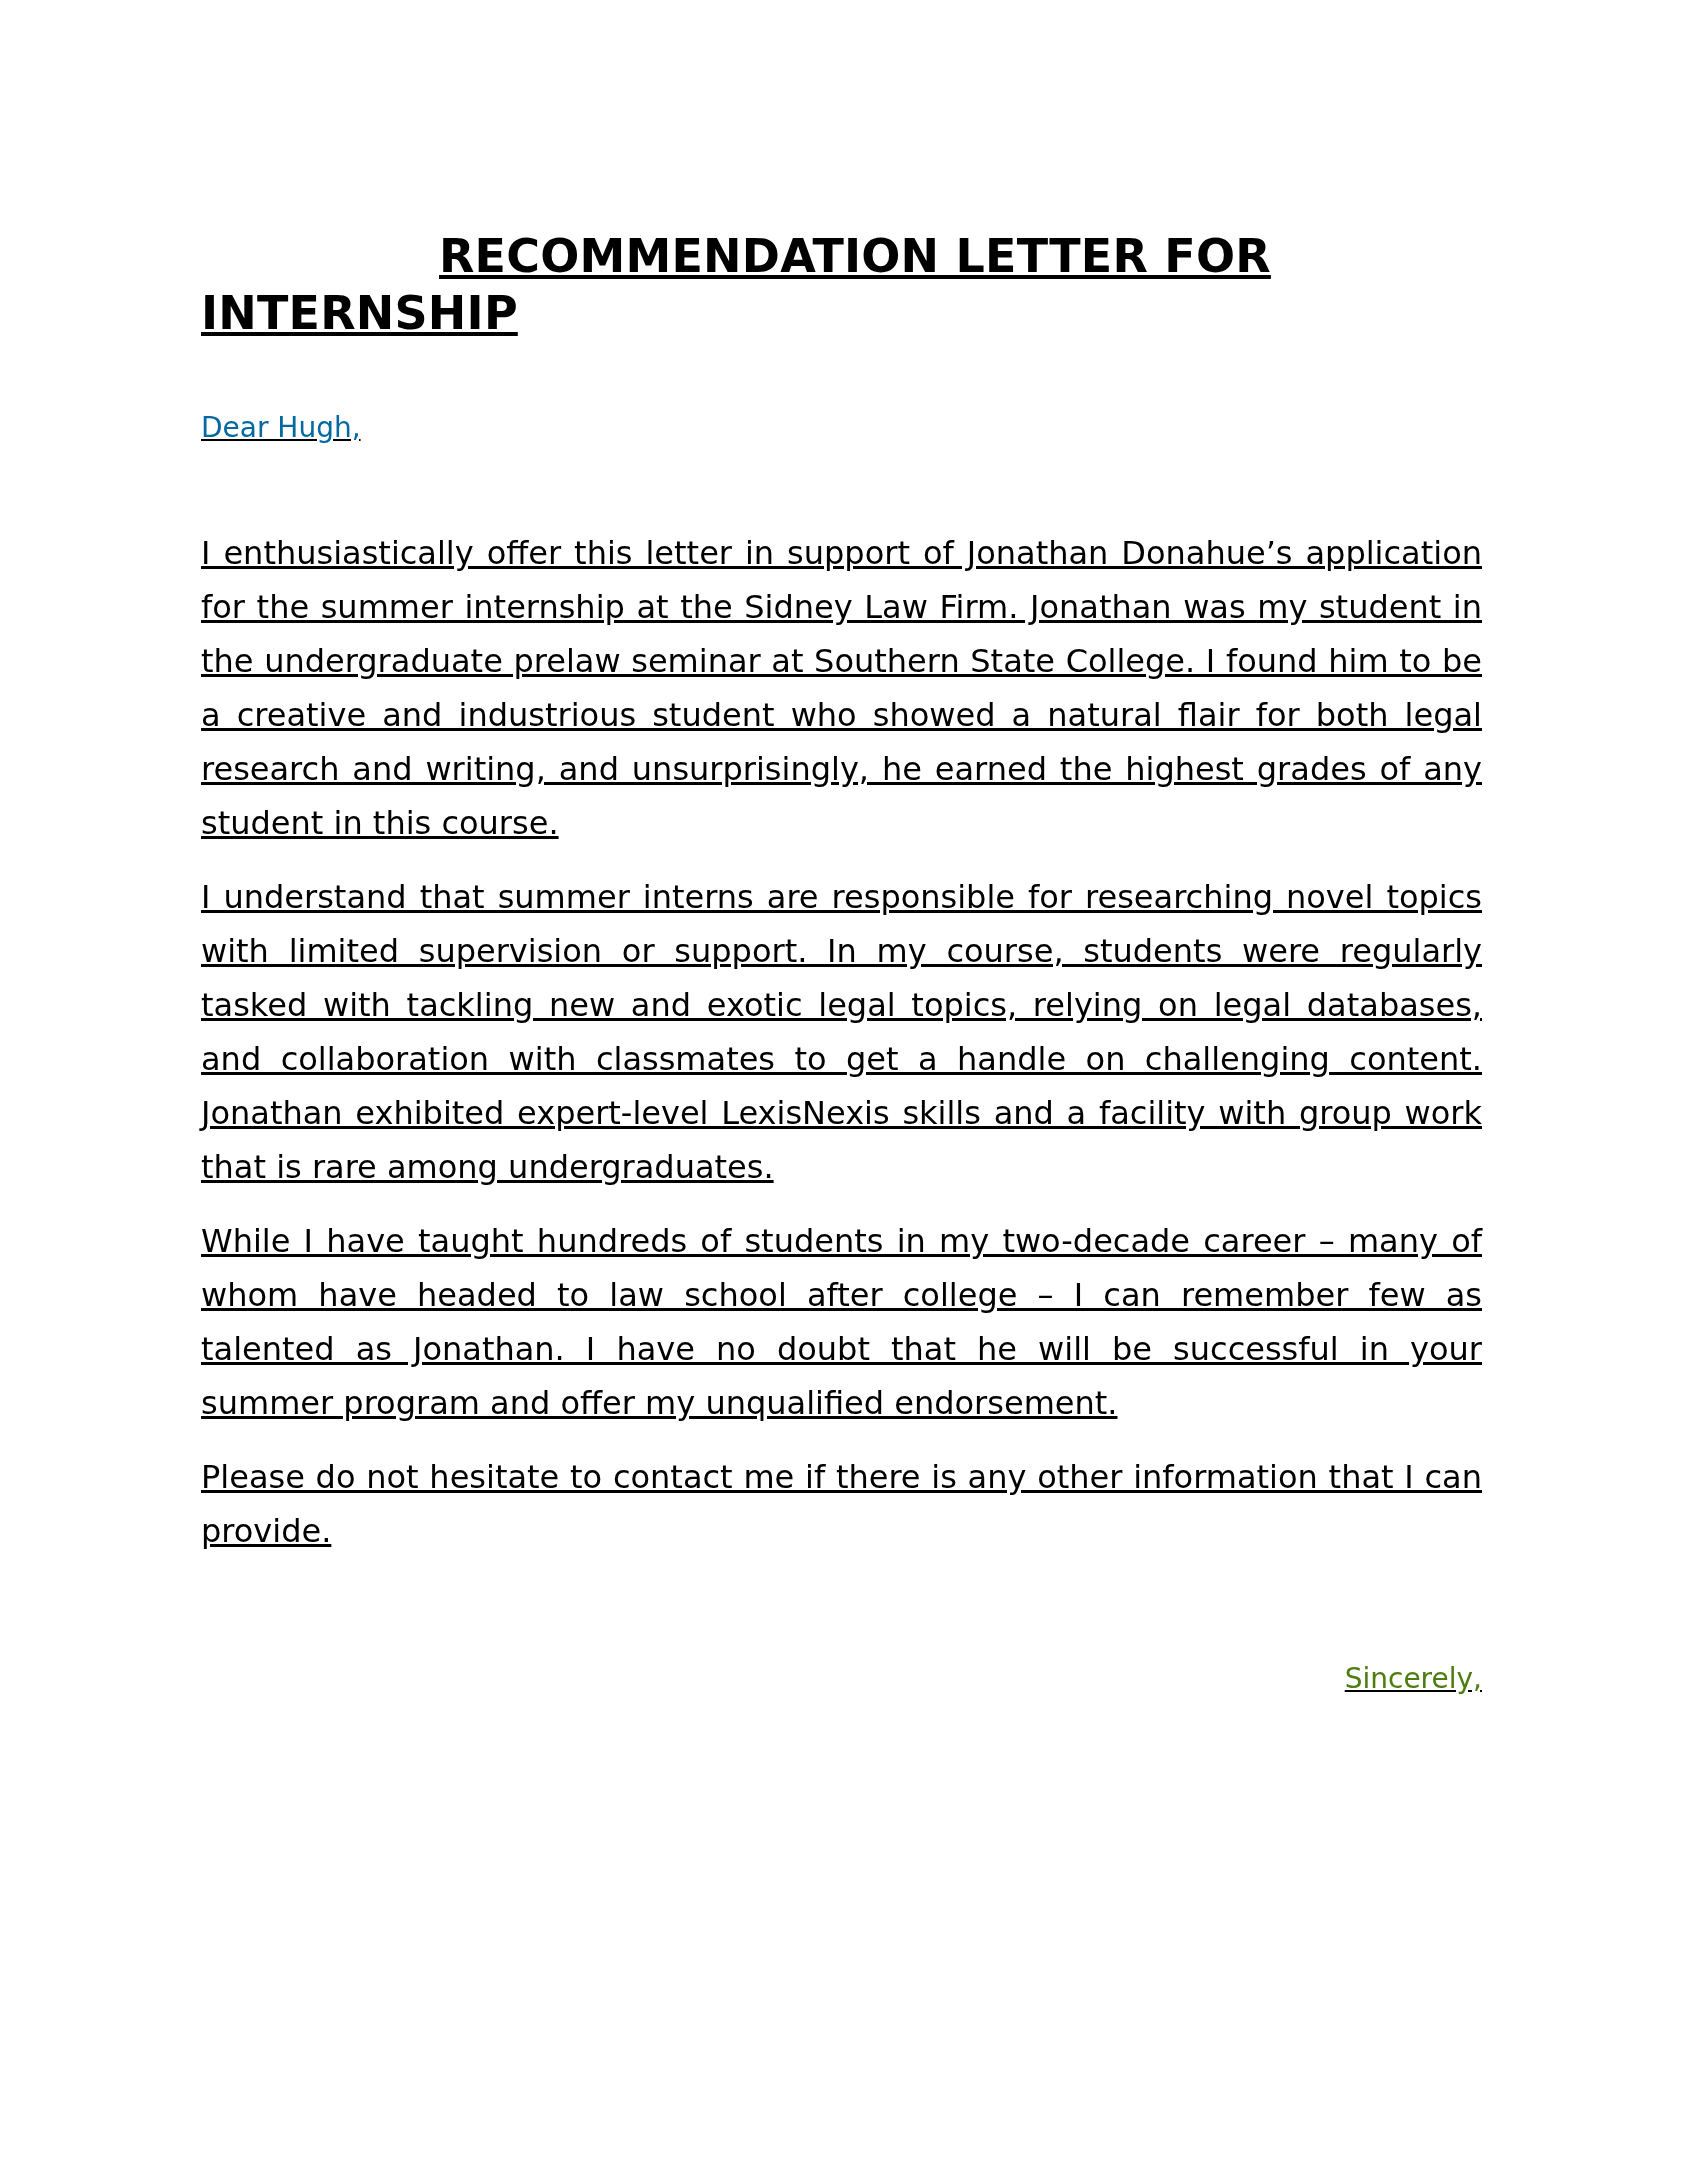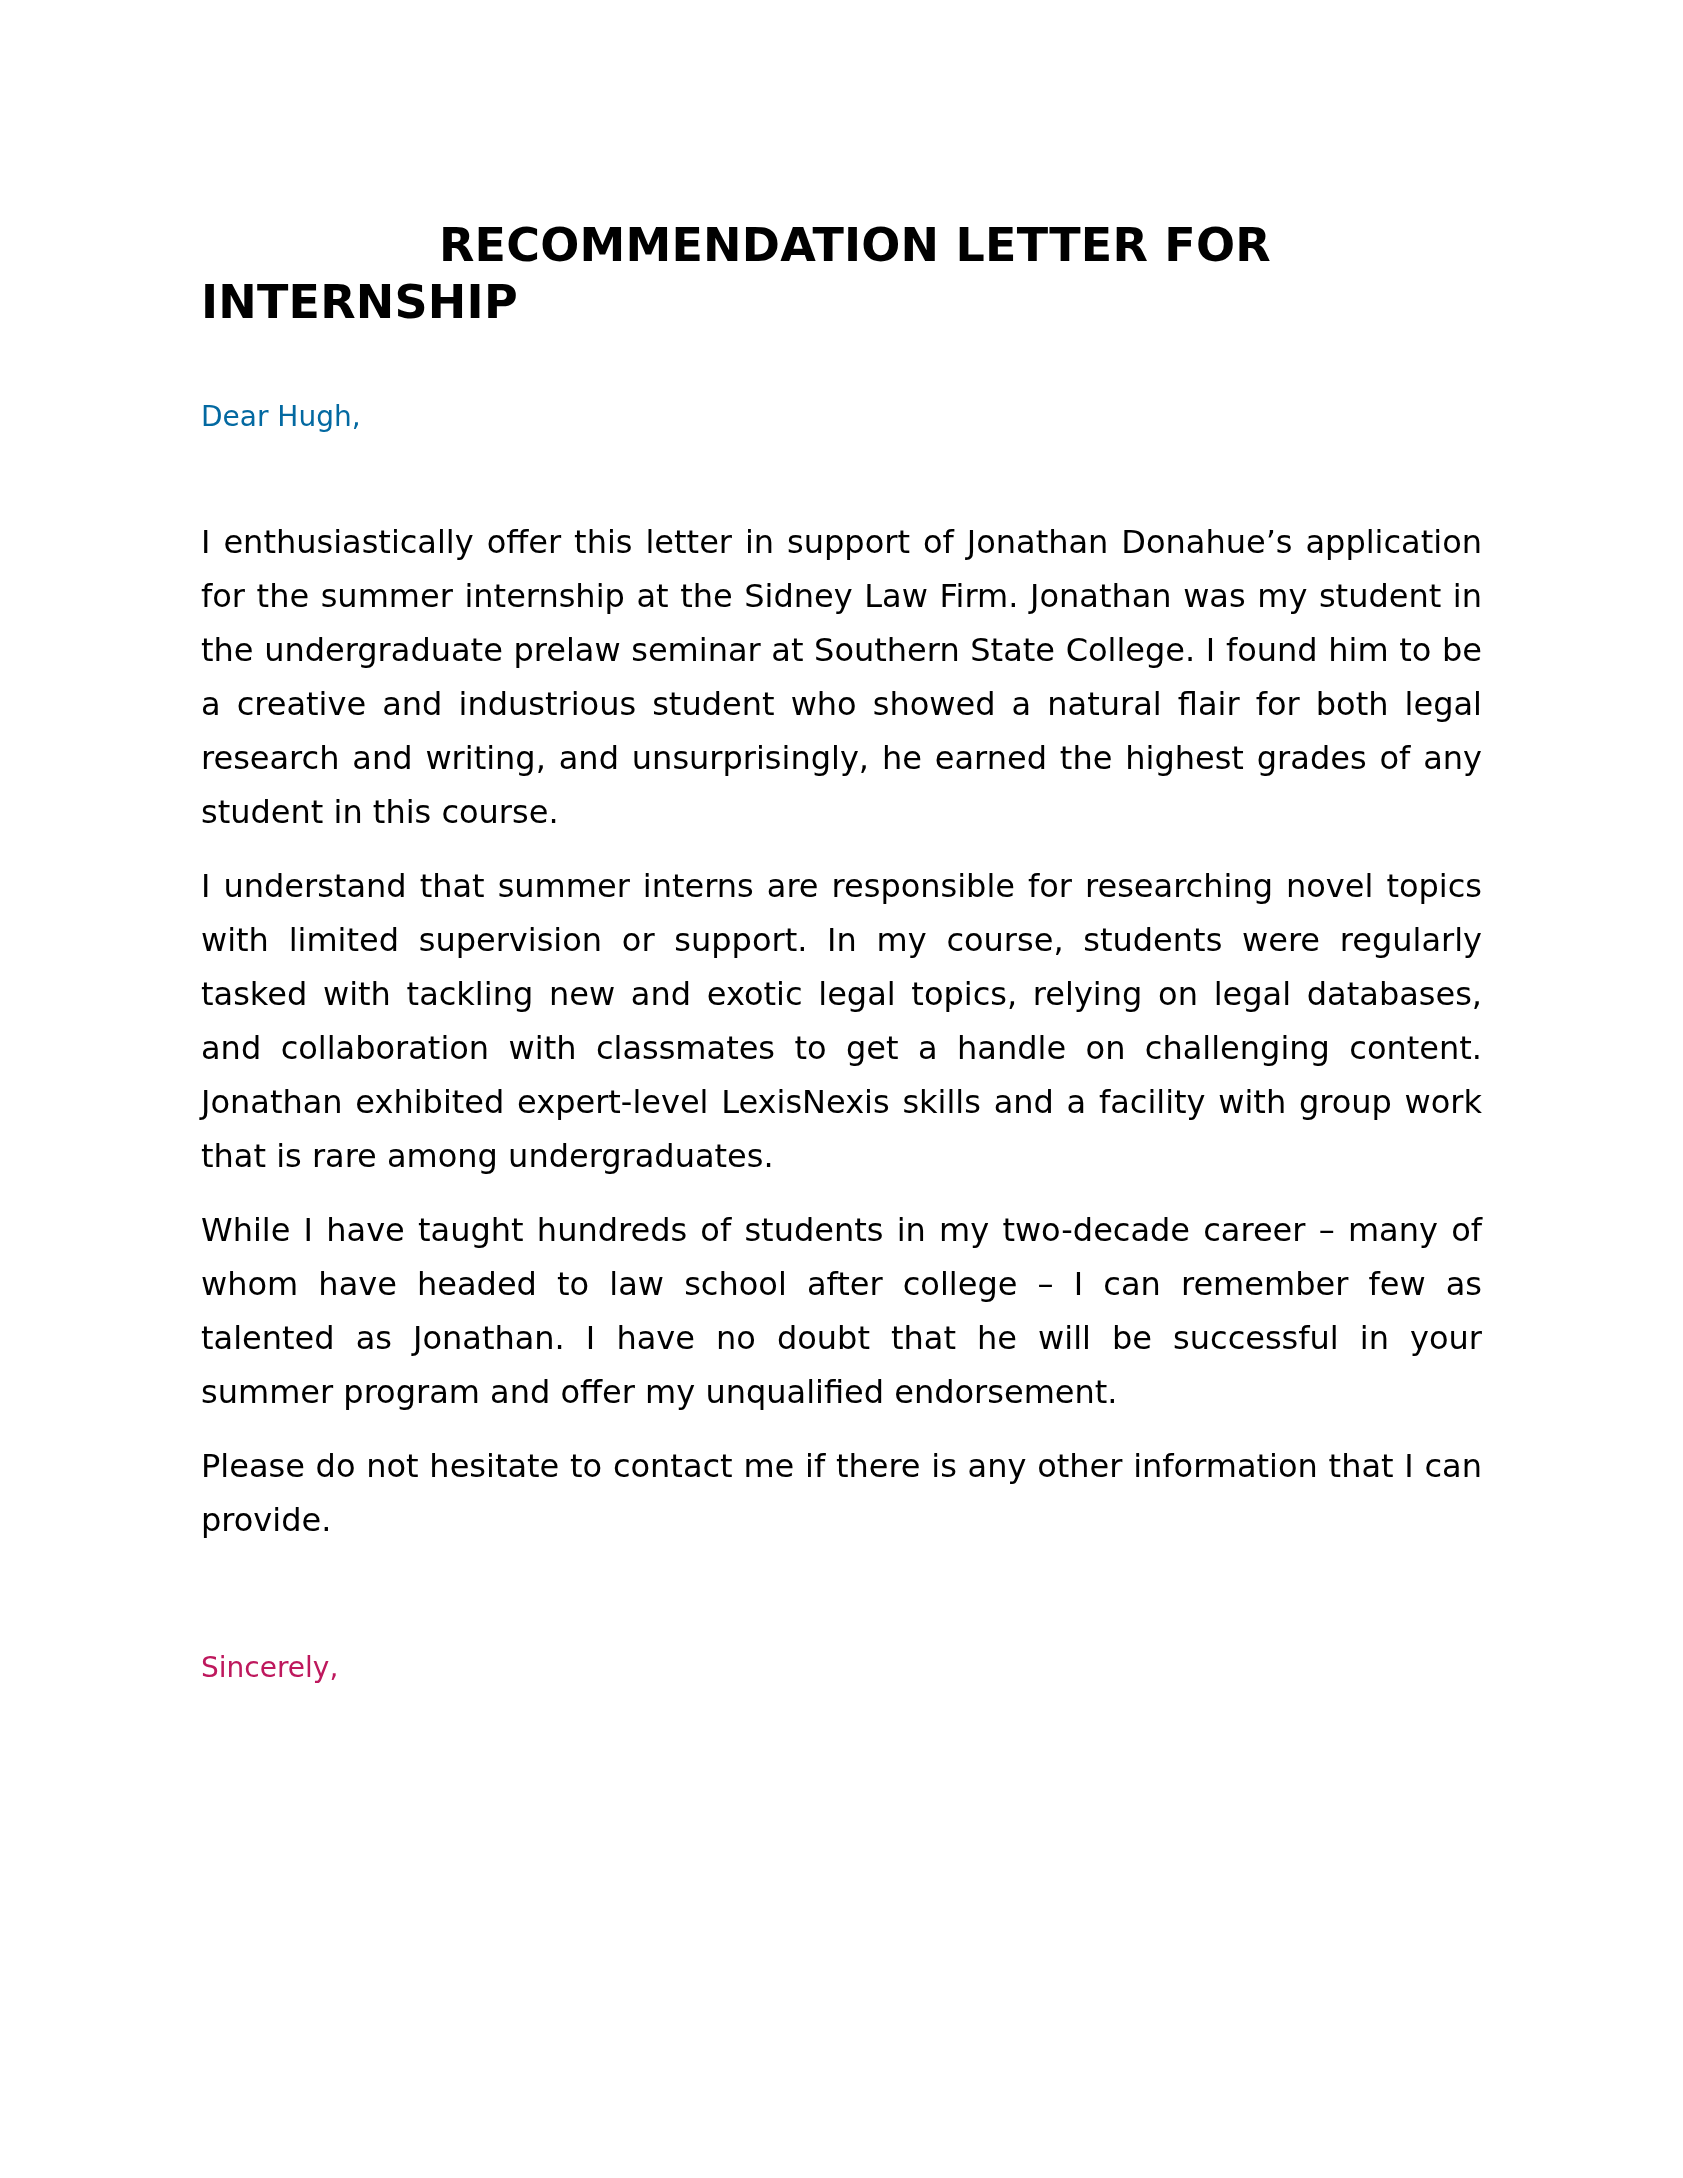--- a/index.html
+++ b/index.html
@@ -15,22 +15,23 @@
     background: #ffffff;
     overflow: hidden;
     font-family: "DejaVu Sans", sans-serif;
     color: #000000;
     -webkit-font-smoothing: antialiased;
   }
 
   .doc-body {
     position: absolute;
     left: 201px;
-    top: 4px;
+    top: 15px;
     width: 1281px;
+    text-decoration: underline;
   }
 
   
   .doc-title {
     margin: 0;
     padding: 0;
     font-family: "DejaVu Sans", sans-serif;
     font-size: 46px;
     font-weight: bold;
     line-height: 57px;
@@ -74,21 +75,22 @@
   .closing-block {
     margin: 0;
     padding-top: 94px;
   }
 
   .closing-line {
     margin: 0;
     padding: 0;
     font-size: 28px;
     line-height: 54px;
-    color: #be185d;
+    color: #4d7c0f;
+    text-align: right;
   }
 
   .closing-line.signer {
     margin-top: 0px;
   }
 </style>
 </head>
 <body>
 
 <div class="page">

